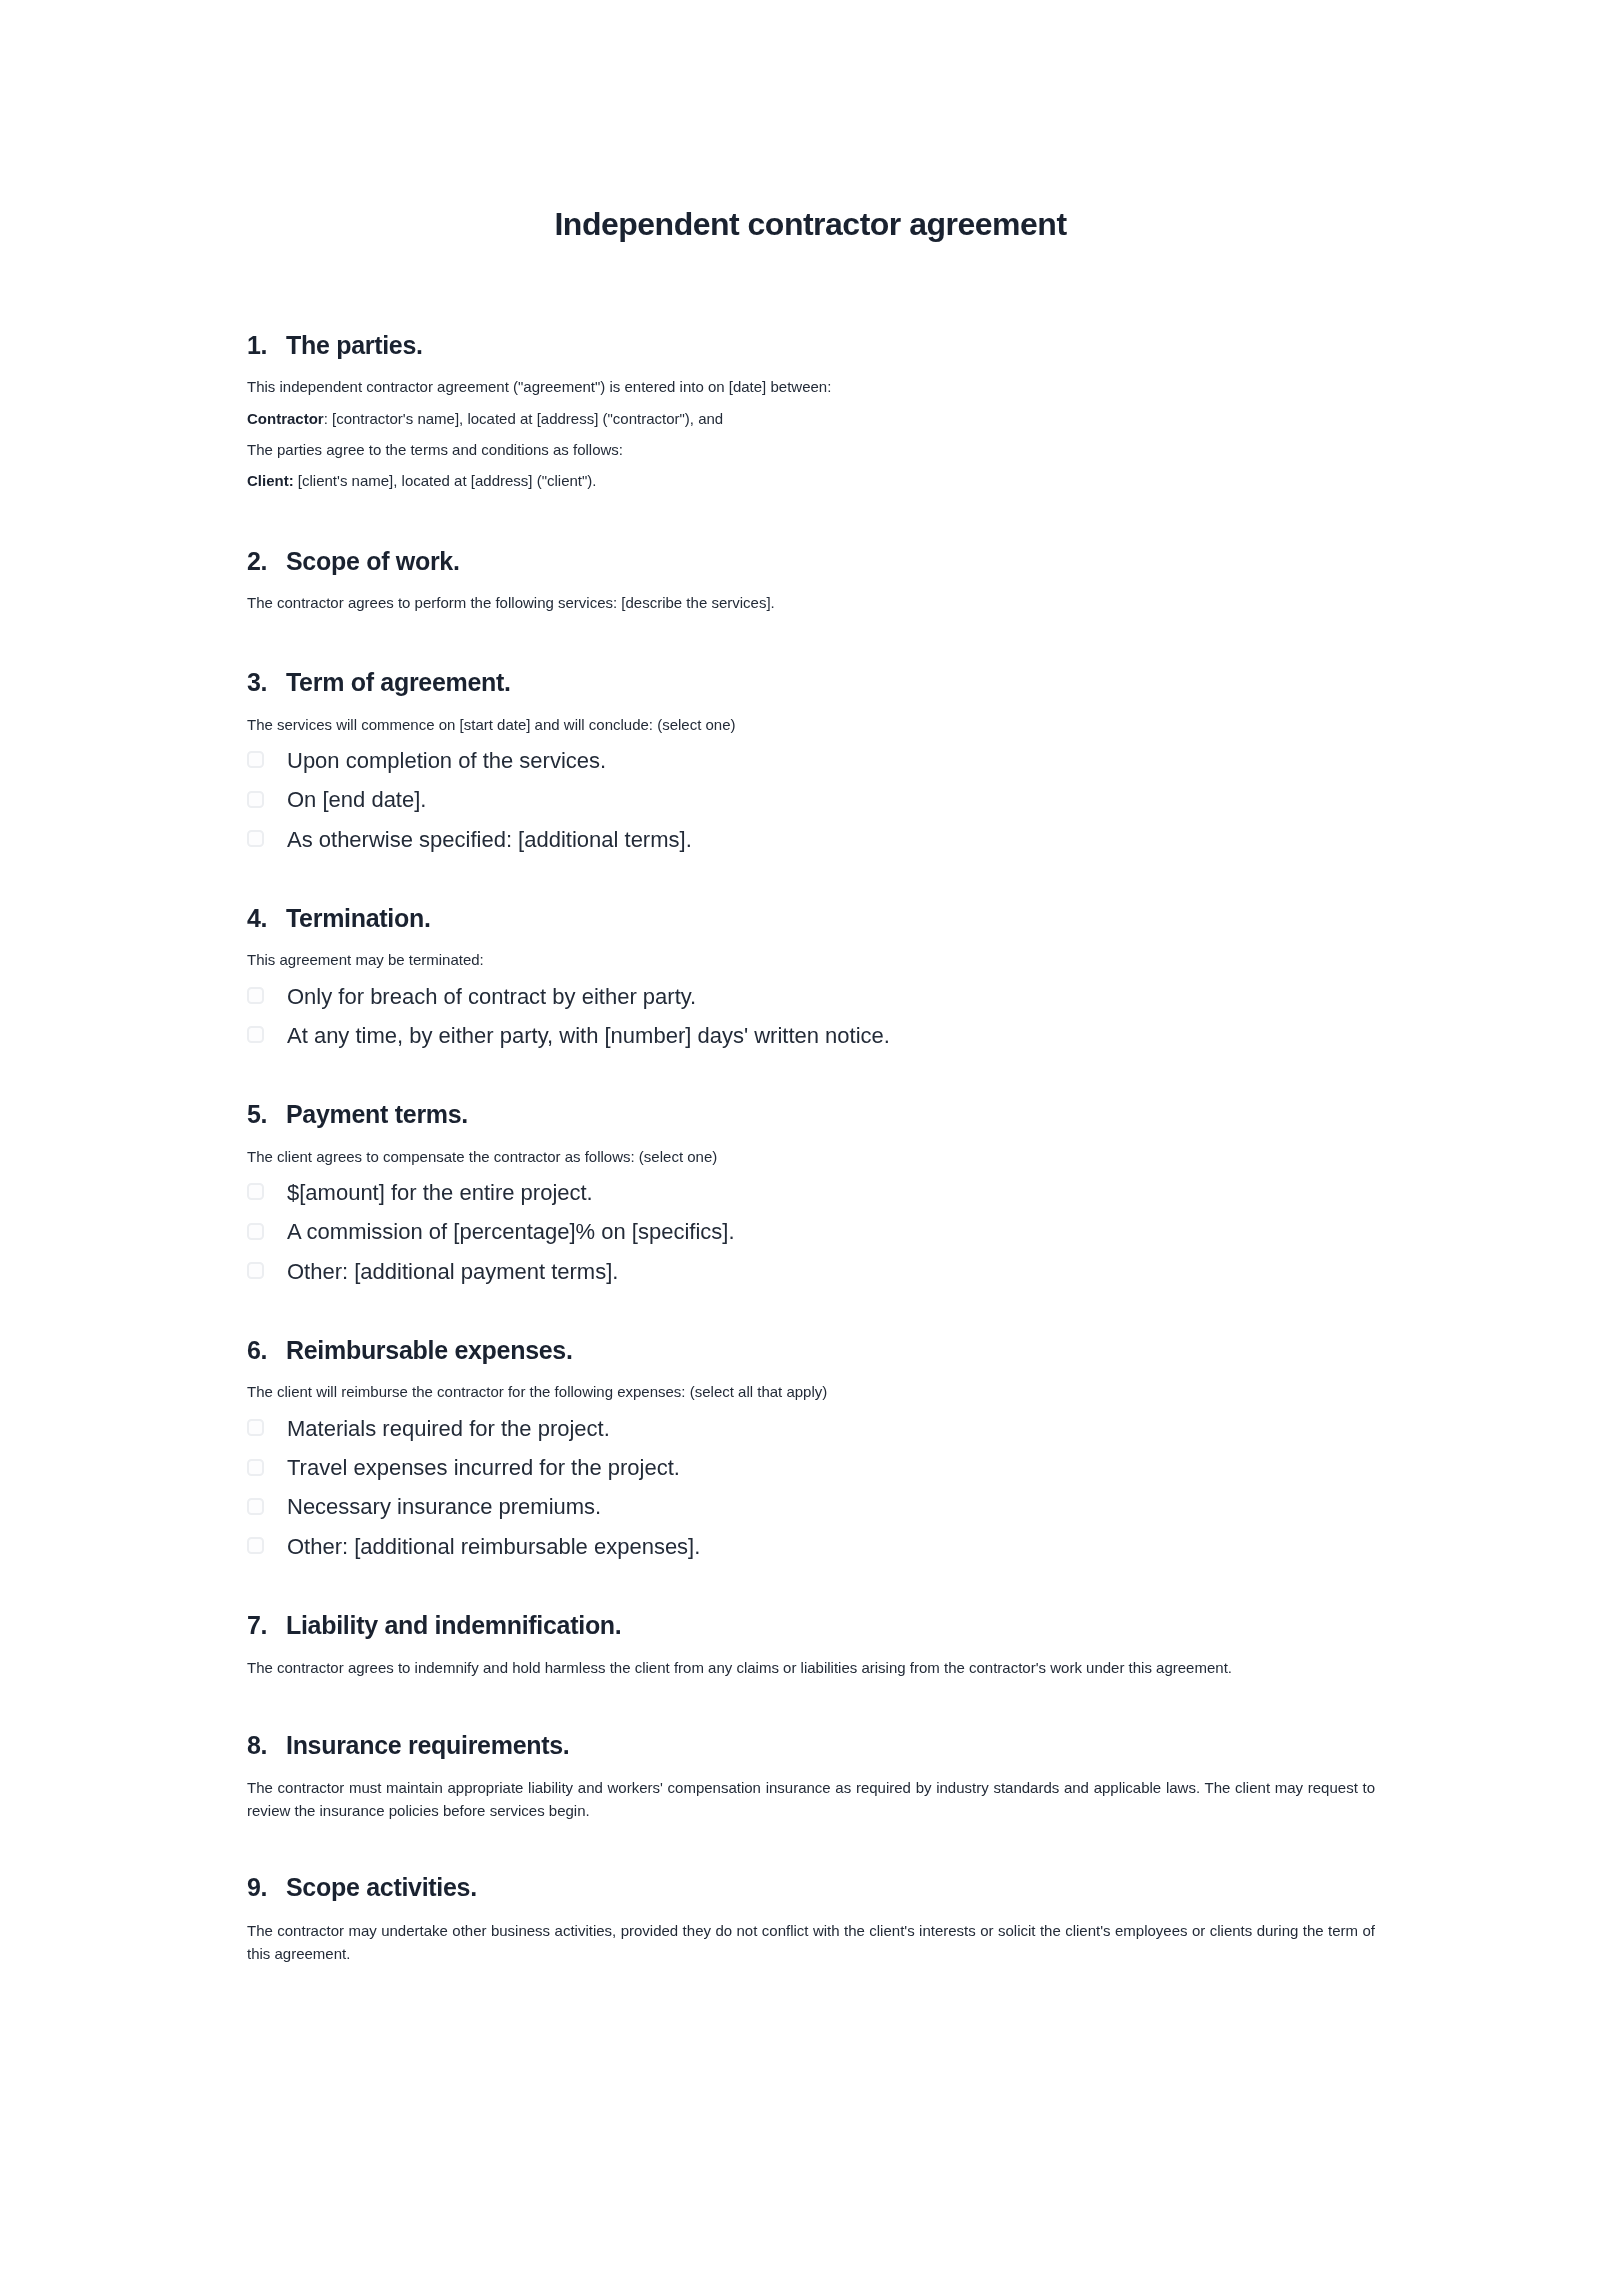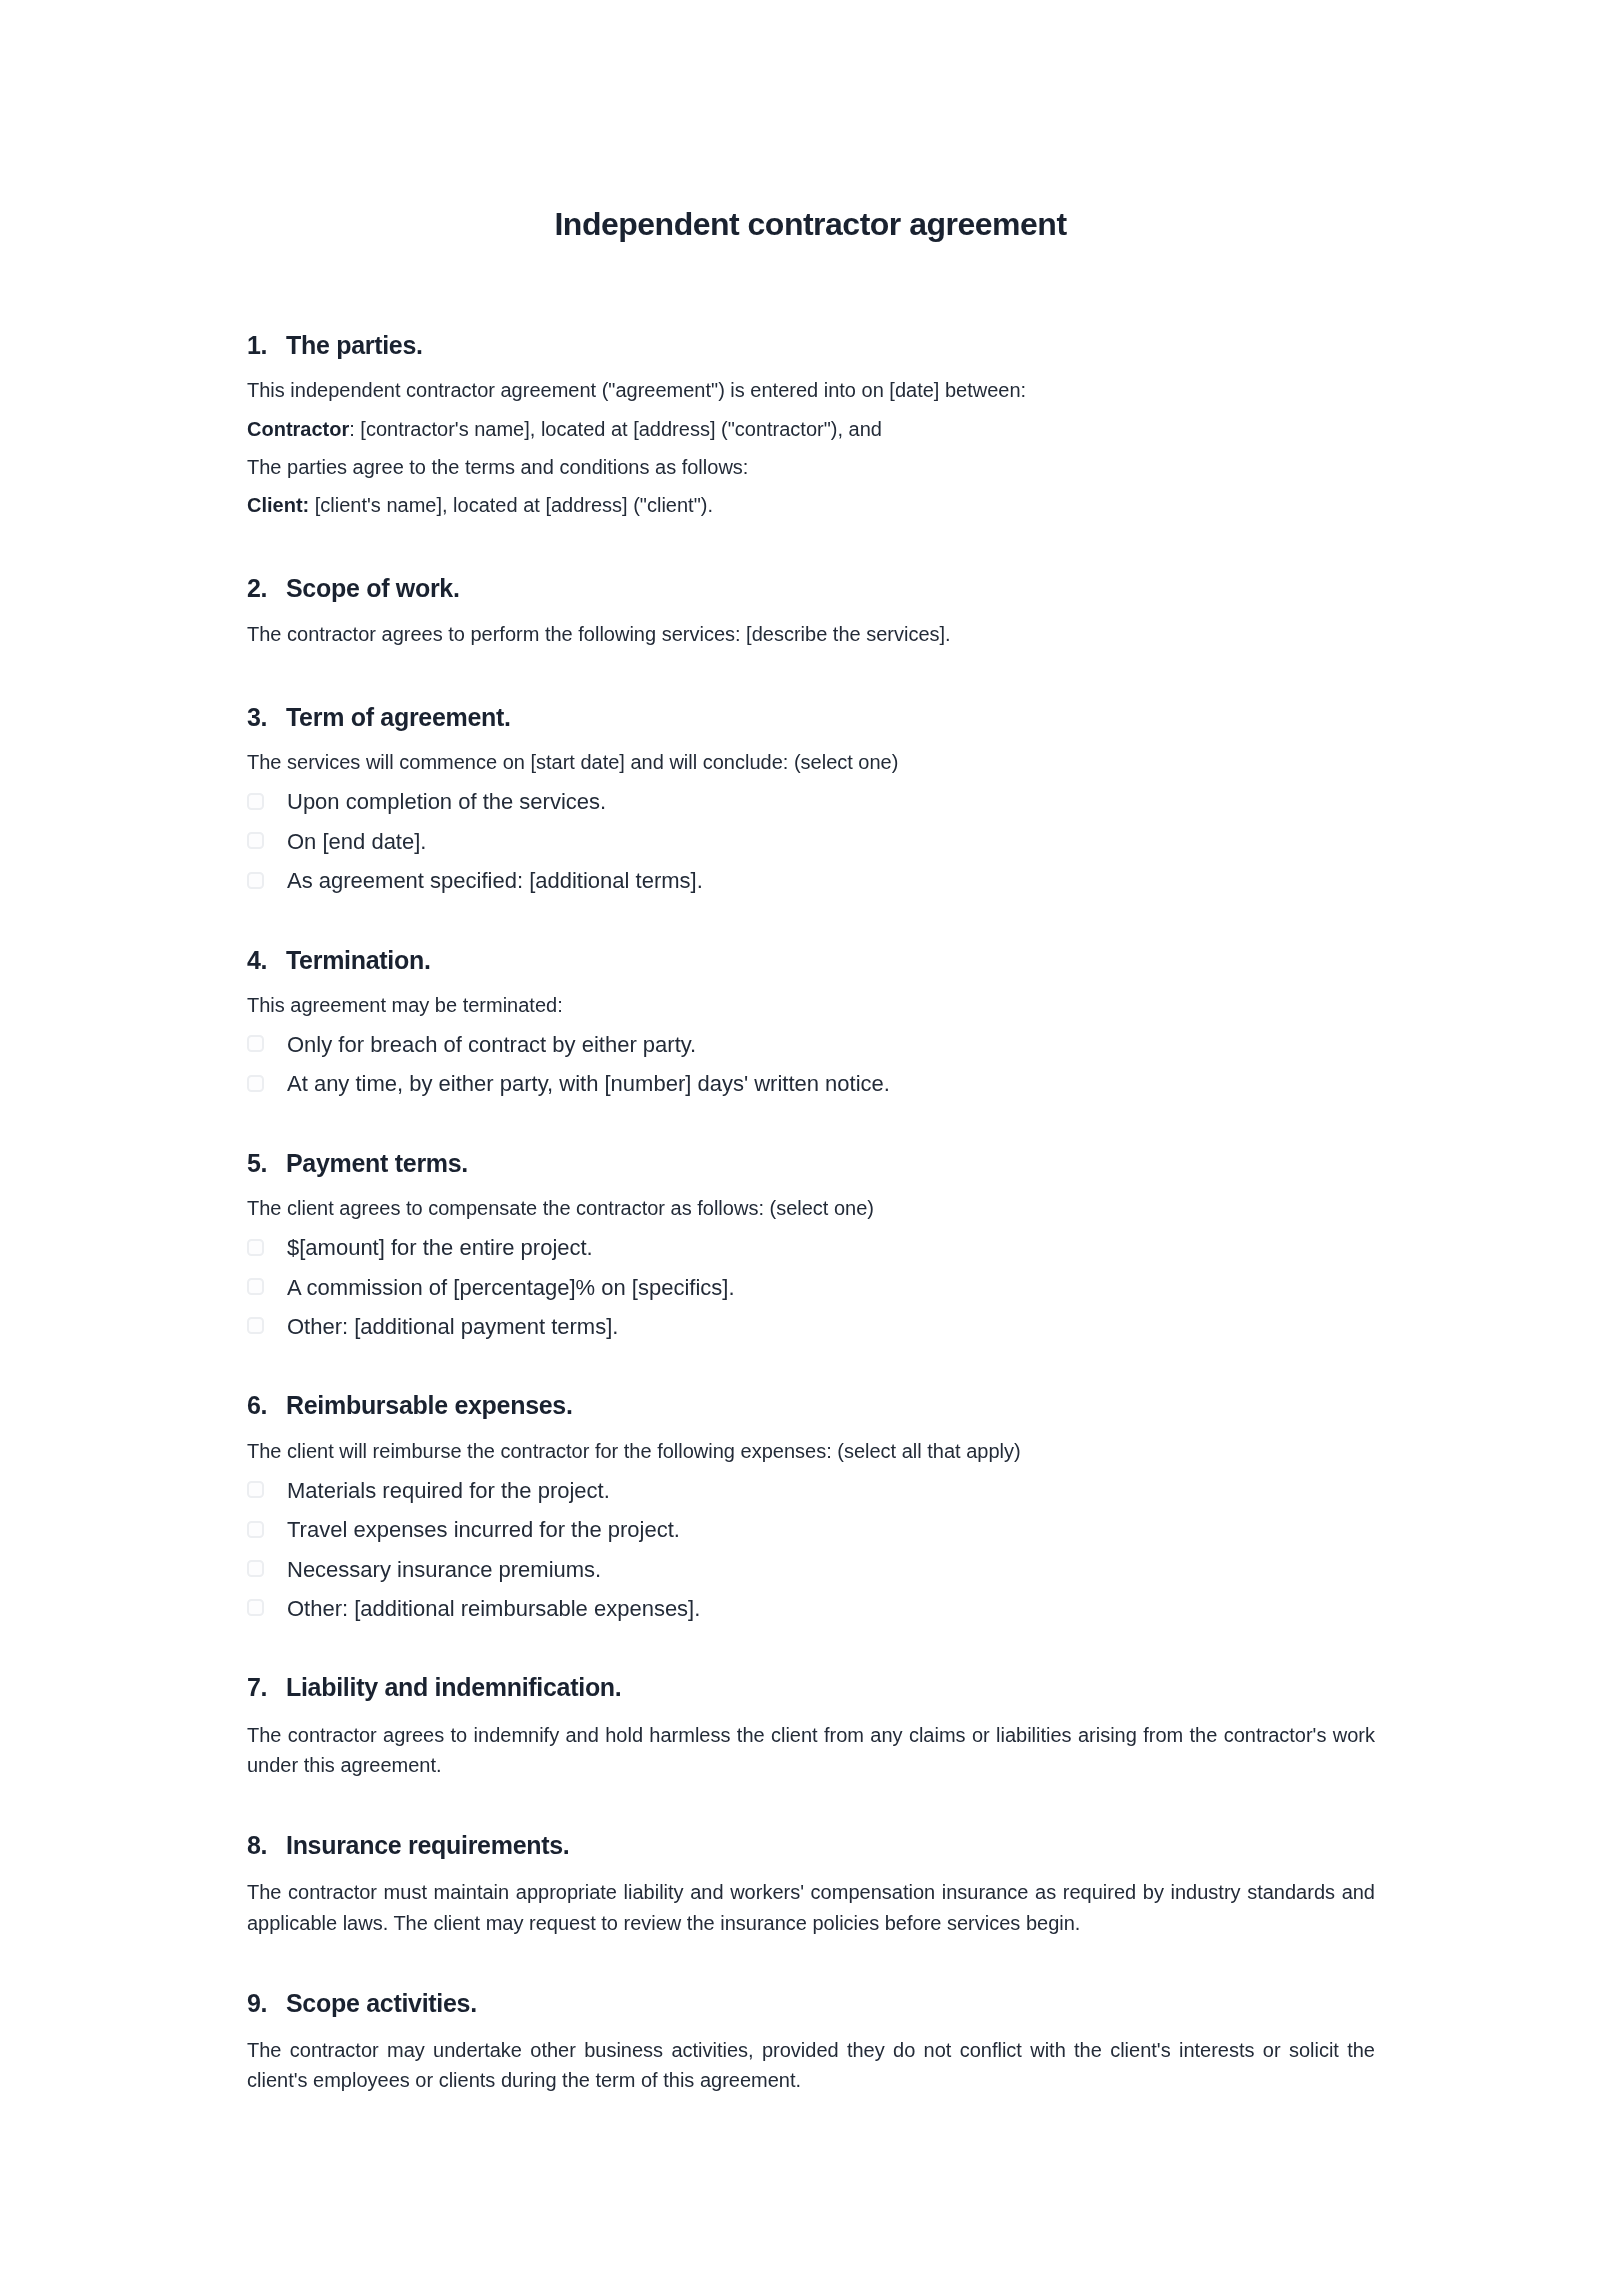--- a/index.html
+++ b/index.html
@@ -56,21 +56,21 @@
     margin: 0 0 16px 0;
     line-height: 1.25;
     display: block;
   }
   .sec-heading .num {
     display: inline-block;
     min-width: 39px;
   }
 
   .para {
-    font-size: 20px;
+    font-size: 15px;
     line-height: 1.38;
     color: #232b38;
     margin: 0 0 10.7px 0;
   }
   .para.justify {
     text-align: justify;
     text-justify: inter-word;
     line-height: 1.52;
   }
   .para b {
@@ -146,21 +146,21 @@
         <li class="opt-row">
           <span class="cbox"></span>
           <span class="opt-text">Upon completion of the services.</span>
         </li>
         <li class="opt-row">
           <span class="cbox"></span>
           <span class="opt-text">On [end date].</span>
         </li>
         <li class="opt-row">
           <span class="cbox"></span>
-          <span class="opt-text">As agreement specified: [additional terms].</span>
+          <span class="opt-text">As otherwise specified: [additional terms].</span>
         </li>
       </ul>
     </div>
 
     <div class="gap-md"></div>
 
     <div class="section">
       <div class="sec-heading">
         <span class="num">4.</span><span>Termination.</span>
       </div>

